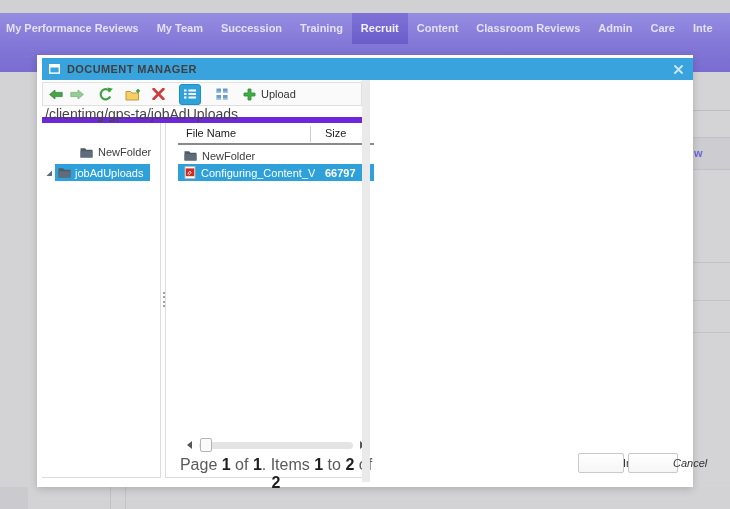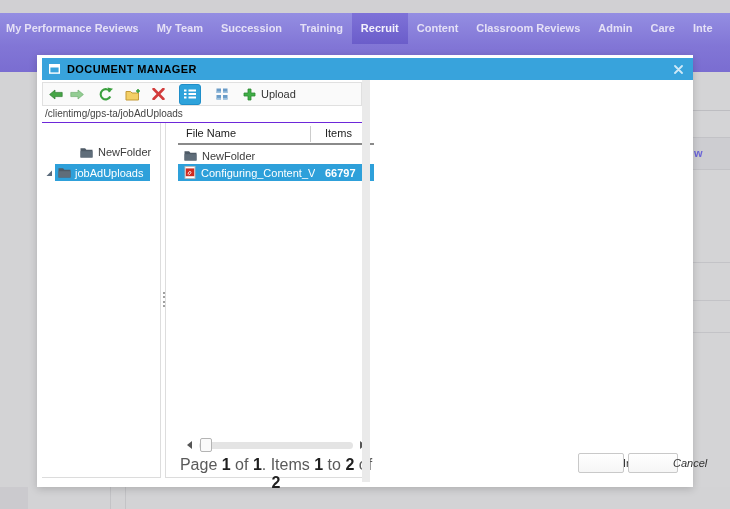--- a/index.html
+++ b/index.html
@@ -34,21 +34,21 @@
   .bd-dark  { position:absolute; left:0; top:487px; width:28px; height:22px; background:#cbcace; }
   .bd-line  { position:absolute; top:487px; width:1px; height:22px; background:#c3c3c6; }
   .bd-line.l1 { left:110px; } .bd-line.l2 { left:125px; }
   
   .dialog {
     position:absolute; left:37px; top:55px; width:656px; height:432px;
     background:#fff; box-shadow:0 2px 8px rgba(0,0,0,.18);
   }
   .titlebar {
     position:absolute; left:5px; top:3px; right:0; height:22px;
-    background:#38a3dc; display:flex; align-items:center; padding:0 10px 0 7px; color:#000000;
+    background:#38a3dc; display:flex; align-items:center; padding:0 10px 0 7px; color:#404040;
   }
   .title-text { font-size:11px; font-weight:bold; letter-spacing:.4px; margin-left:7px; }
   .close-btn { margin-left:auto; display:flex; cursor:pointer; }
   
   .left-section { position:absolute; left:5px; top:27px; width:320px; height:396px; }
   .toolbar {
     position:absolute; left:0; top:0; width:320px; height:24px;
     background:#fafafa; border:1px solid #e0e0e0; display:flex; align-items:center;
   }
   .tb { display:flex; align-items:center; cursor:pointer; flex:0 0 auto; }
@@ -56,21 +56,21 @@
   .tb.newfolder { margin-left:12px; } .tb.delete { margin-left:11px; }
   .view-btn {
     margin-left:14px; width:22px; height:21px; border-radius:3px;
     background:#2ea3db; border:1px solid #1f8ec9;
     display:flex; align-items:center; justify-content:center; cursor:pointer;
   }
   .tb.tiles { margin-left:15px; } .tb.plus { margin-left:15px; }
   .upload-label { margin-left:5px; font-size:11px; color:#333; cursor:pointer; }
   .addressbar {
     position:absolute; left:0; top:24px; width:320px; height:17px;
-    border-bottom:1px solid #6d28d9; font-size:10px; color:#444; line-height:16px; padding-left:3px;
+    border-bottom:6px solid #6d28d9; font-size:14px; color:#444; line-height:16px; padding-left:3px;
   }
   .panels { position:absolute; left:0; top:41px; width:320px; height:355px; border-bottom:1px solid #dcdcdc; }
   
   .tree { position:absolute; left:0; top:0; width:118px; height:355px; font-size:11px; }
   .tree-root-row { position:absolute; left:0; top:1px; height:17px; display:flex; align-items:center; cursor:pointer;margin-top:40px; }
   .tree-root-row .tri { margin-left:3px; display:flex; }
   .tree-sel {
     display:flex; align-items:center; height:17px; margin-left:2px;
     background:#2ea0da; color:#fff; padding:0 6px 0 3px;
   }
@@ -267,21 +267,21 @@
               <i></i>
               <i></i>
               <i></i>
             </span>
         </div>
 
         <div class="filepanel">
           <div class="fp-header">
             <span class="fp-col1">File Name</span>
             <span class="fp-sep"></span>
-            <span class="fp-col2">Items</span>
+            <span class="fp-col2">Size</span>
           </div>
 
           <div class="fp-row r1">
             <svg width="13" height="11" viewBox="0 0 13 11">
                 <path d="M0.5,1.2 h4.6 l1.3,1.6 h6.1 v7.7 h-12 z" fill="#4e5a66"></path>
                 <path d="M0.5,4.2 h12 v6.3 h-12 z" fill="#5f6d7a"></path>
               </svg>
             <span class="fp-name">NewFolder</span>
             <span class="fp-size"></span>
           </div>

